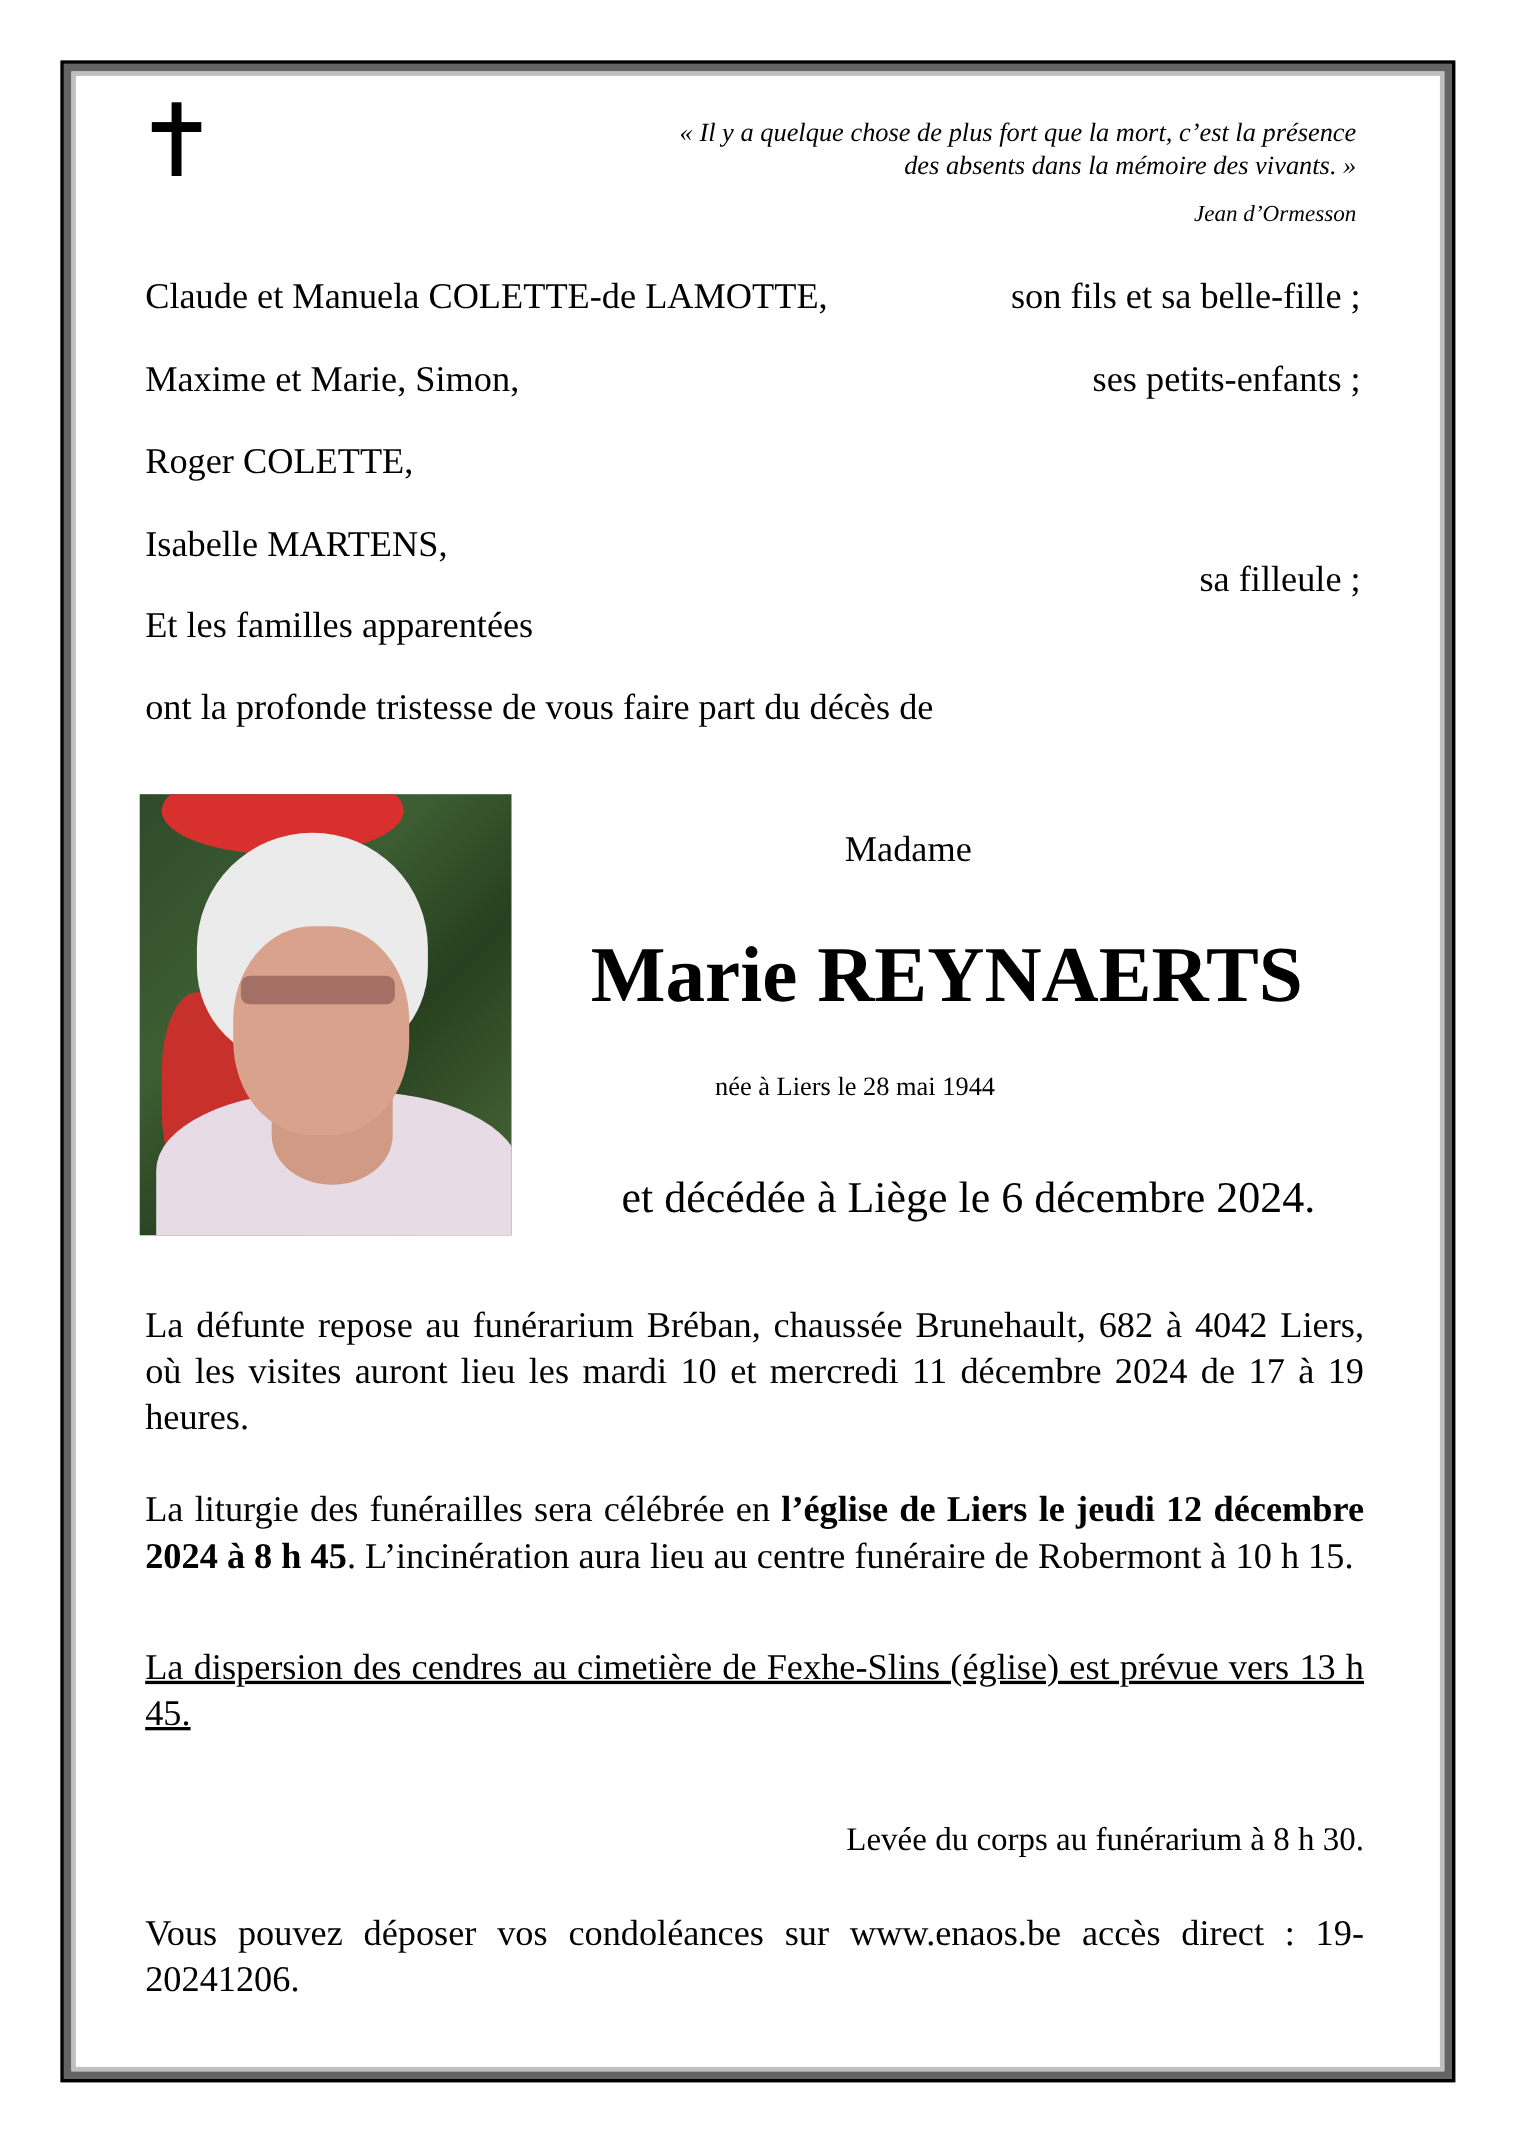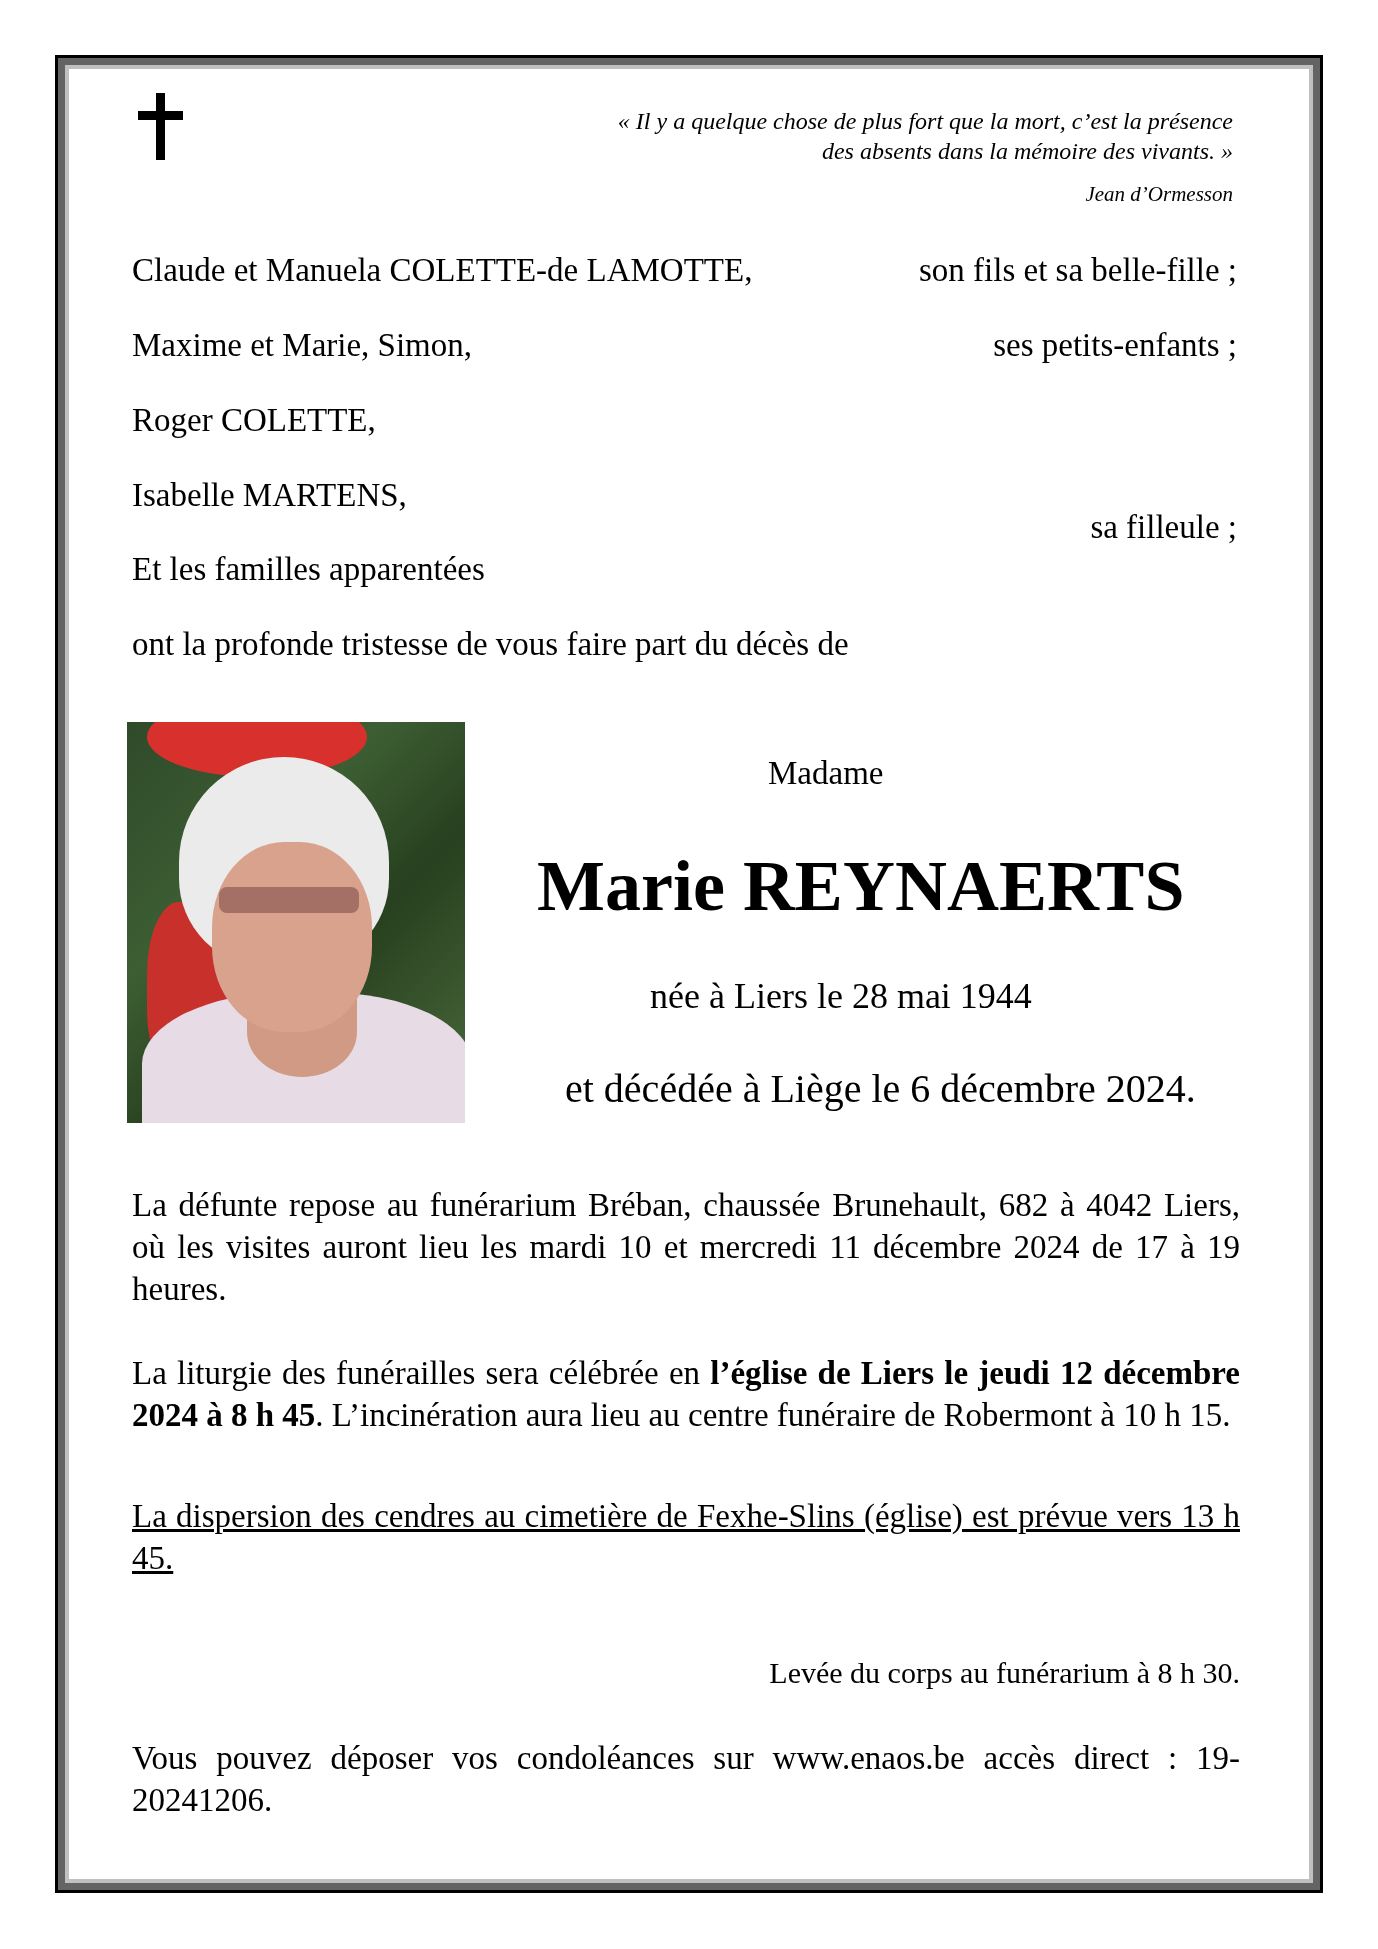--- a/index.html
+++ b/index.html
@@ -24,21 +24,21 @@
            background: linear-gradient(135deg, #2f4a2a 0%, #3d5e33 35%, #27401f 60%, #4b6b3c 100%); }
   .photo .balloon { position: absolute; left: 20px; top: -25px; width: 220px; height: 80px; border-radius: 50%; background: #d8312d; }
   .photo .red2 { position: absolute; left: 20px; top: 180px; width: 80px; height: 180px; border-radius: 40%; background: #c8302b; }
   .photo .hair { position: absolute; left: 52px; top: 35px; width: 210px; height: 210px; border-radius: 50% 50% 42% 42%; background: #ecebec; }
   .photo .face { position: absolute; left: 85px; top: 120px; width: 160px; height: 190px; border-radius: 45%; background: #d9a28c; }
   .photo .glasses { position: absolute; left: 92px; top: 165px; width: 140px; height: 26px; border-radius: 8px; background: rgba(120,70,70,0.55); }
   .photo .shirt { position: absolute; left: 15px; top: 270px; width: 330px; height: 160px; border-radius: 45% 45% 0 0; background: #e7dce6; }
   .photo .neck { position: absolute; left: 120px; top: 265px; width: 110px; height: 90px; border-radius: 0 0 50% 50%; background: #d09a84; }
   .madame { font-size: 33px; left: 768px; top: 755px; }
   .name { font-size: 72px; font-weight: bold; left: 537px; top: 845px; }
-  .born { font-size: 36px; left: 650px; top: 975px; }
+  .born { font-size: 24px; left: 650px; top: 975px; }
   .died { font-size: 40px; left: 565px; top: 1065px; }
   .para { position: absolute; left: 132px; width: 1108px; font-size: 33px; line-height: 42px;
           text-align: justify; text-align-last: left; }
   .centered { position: absolute; left: 132px; width: 1108px; text-align: right; font-size: 30px; }
   b { font-weight: bold; }
 </style>
 </head>
 <body>
 
 <div class="frame">

